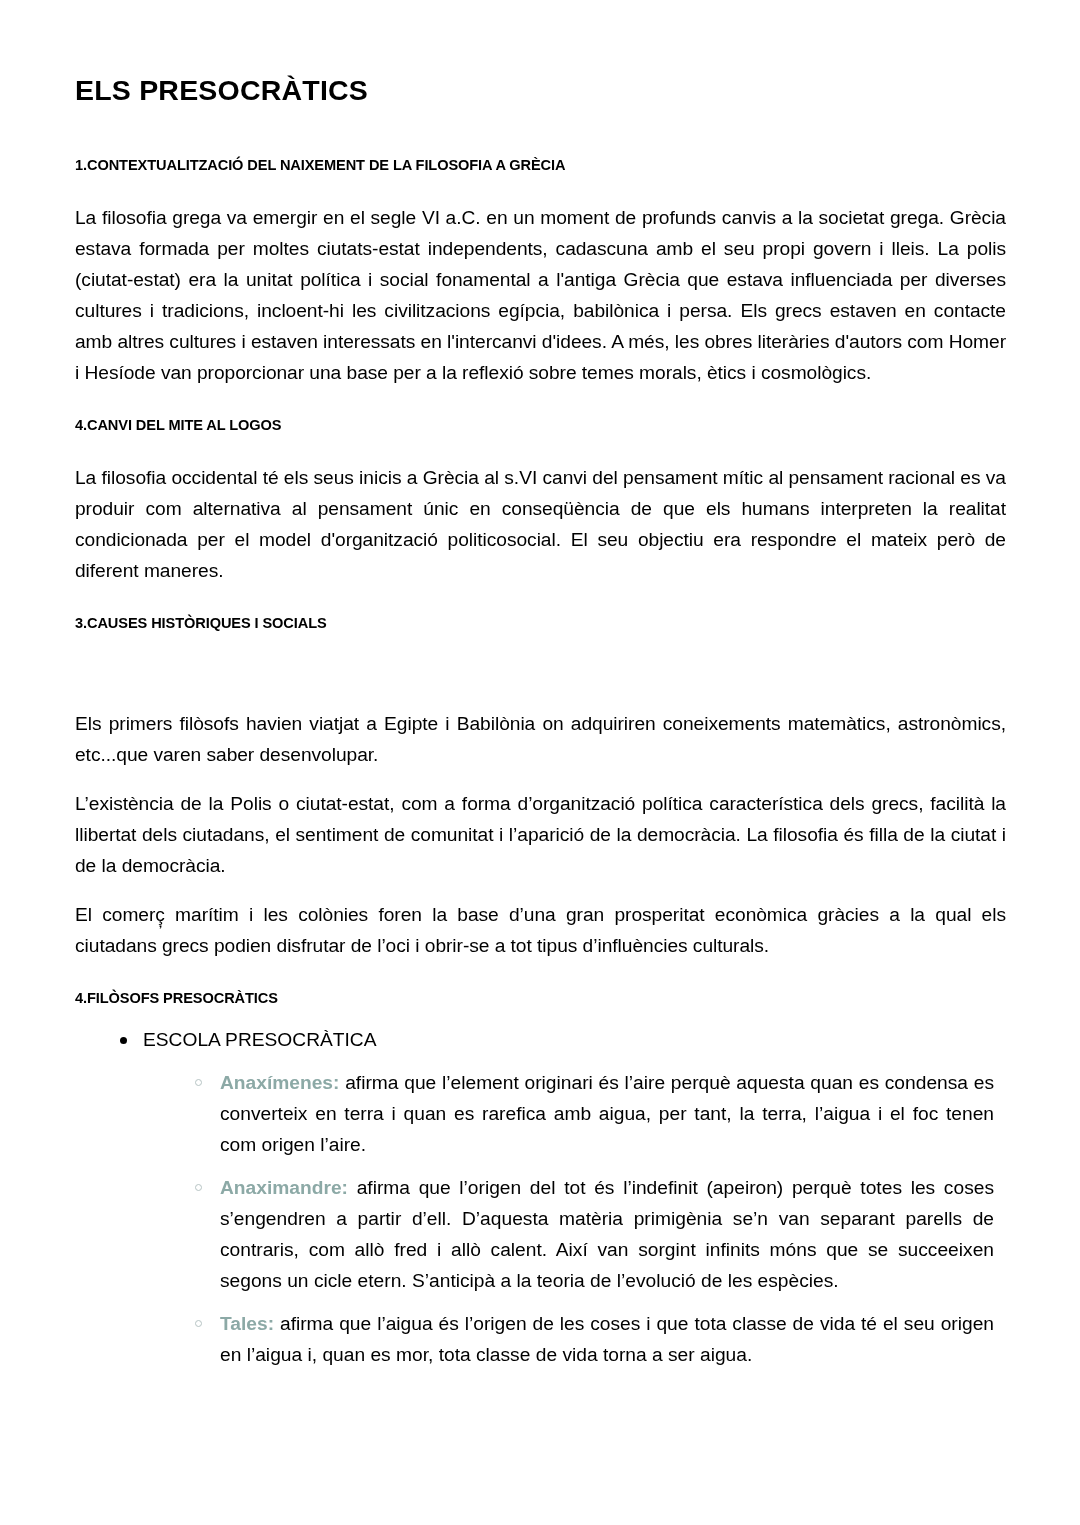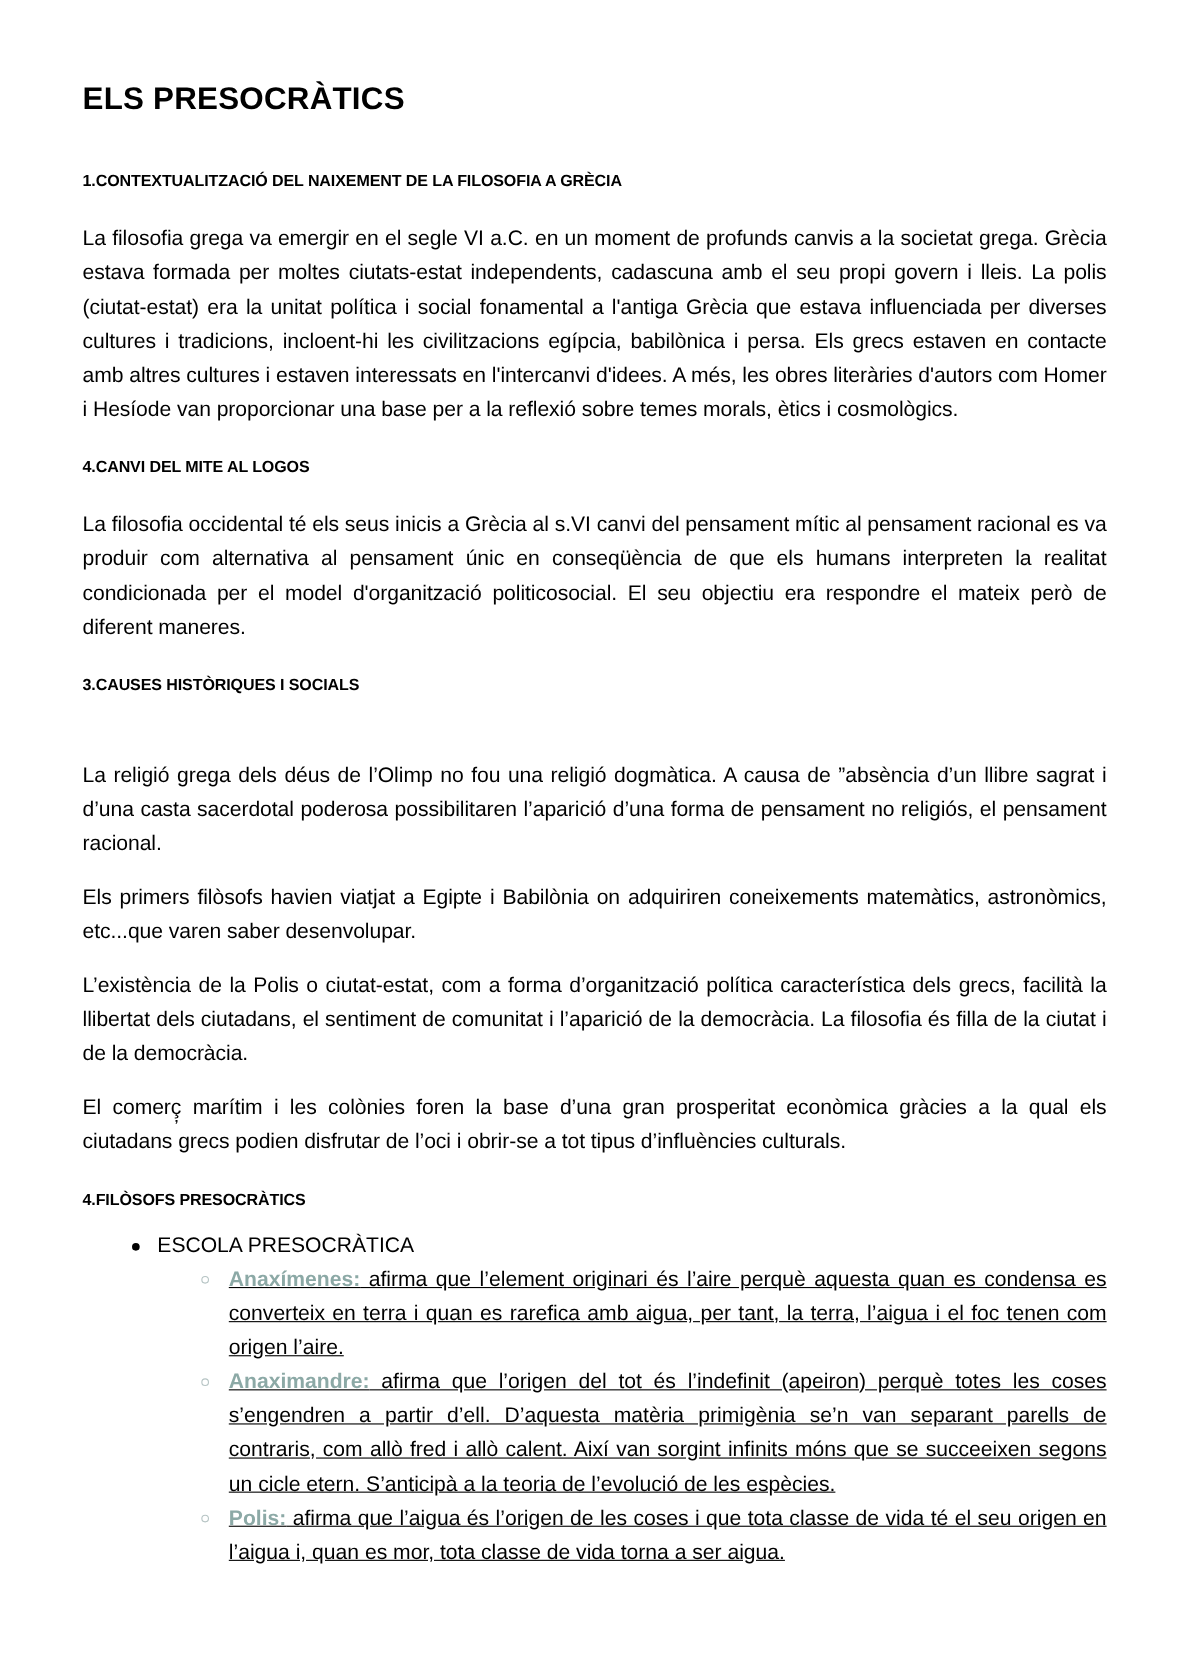--- a/index.html
+++ b/index.html
@@ -97,26 +97,25 @@
   }
 
   ul.level2 {
     list-style: none;
     margin: 0;
     padding: 0;
   }
   ul.level2 > li {
     position: relative;
     padding-left: 65px;
-    margin: 0;
+    margin: 12px;
     font-size: 19.2px;
     line-height: 31px;
     text-align: justify;
     color: #000;
-    text-decoration: underline;
   }
   ul.level2 > li > .circle-marker {
     position: absolute;
     left: 40px;
     top: 12px;
     width: 7px;
     height: 7px;
     border: 1.4px solid #b6c4c4;
     border-radius: 50%;
     box-sizing: border-box;
@@ -144,21 +143,20 @@
     <div class="sp-para-h"></div>
 
     <h2 class="section-heading">4.CANVI DEL MITE AL LOGOS</h2>
     <div class="sp-h-para"></div>
     <p class="para">La filosofia occidental té els seus inicis a Grècia al s.VI canvi del pensament mític al pensament racional es va produir com alternativa al pensament únic en conseqüència de que els humans interpreten la realitat condicionada per el model d'organització  politicosocial. El seu objectiu era respondre el mateix però  de diferent maneres.</p>
 
     <div class="sp-para-h"></div>
 
     <h2 class="section-heading">3.CAUSES HISTÒRIQUES I SOCIALS</h2>
     <div class="sp-h3-para"></div>
-    <p class="para">La religió grega dels déus de l’Olimp no fou una religió dogmàtica. A causa de ”absència d’un llibre sagrat i d’una casta sacerdotal poderosa possibilitaren l’aparició d’una forma de pensament no religiós, el pensament racional.</p>
 
     <div class="sp-para-para"></div>
 
     <p class="para">Els primers filòsofs havien viatjat a Egipte i Babilònia on adquiriren coneixements matemàtics, astronòmics, etc...que varen saber desenvolupar.</p>
 
     <div class="sp-para-para"></div>
 
     <p class="para"><span>L’existència de la </span><span class="italic">Polis</span><span> o ciutat-estat, com a forma d’organització política característica dels grecs, facilità la llibertat dels ciutadans, el sentiment de comunitat i l’aparició de la democràcia. La filosofia és filla de la ciutat i de la democràcia.</span></p>
 
     <div class="sp-para-para"></div>
@@ -179,20 +177,20 @@
           <li>
             <span class="circle-marker"></span>
             <span class="term">Anaxímenes:</span><span> afirma que l’element originari és l’aire perquè aquesta quan es condensa es converteix en terra i quan es rarefica amb aigua, per tant, la terra, l’aigua i el foc tenen com origen l’aire.</span>
           </li>
           <li>
             <span class="circle-marker"></span>
             <span class="term">Anaximandre:</span><span> afirma que l’origen del tot és l’indefinit (apeiron) perquè totes les coses s’engendren a partir d’ell. D’aquesta matèria primigènia se’n van separant parells de contraris, com allò fred i allò calent. Així van sorgint infinits móns que se succeeixen segons un cicle etern. S’anticipà a la teoria de l’evolució de les espècies.</span>
           </li>
           <li>
             <span class="circle-marker"></span>
-            <span class="term">Polis:</span><span> afirma que l’aigua és l’origen de les coses i que tota classe de vida té el seu origen en l’aigua i, quan es mor, tota classe de vida torna a ser aigua.</span>
+            <span class="term">Tales:</span><span> afirma que l’aigua és l’origen de les coses i que tota classe de vida té el seu origen en l’aigua i, quan es mor, tota classe de vida torna a ser aigua.</span>
           </li>
         </ul>
       </li>
     </ul>
 
   </div>
 </div>
 
 </body></html>

